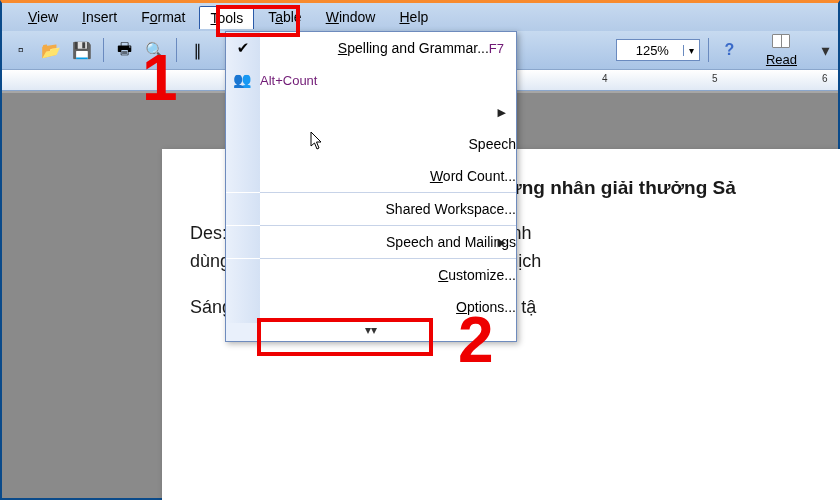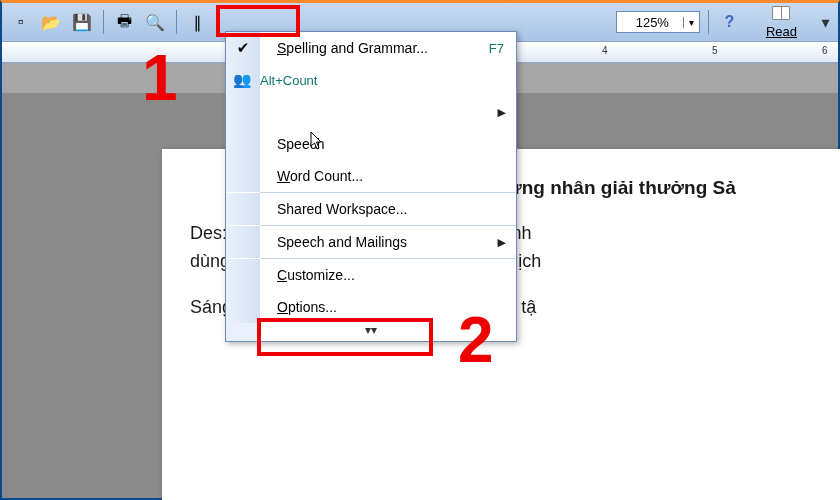--- a/index.html
+++ b/index.html
@@ -20,34 +20,43 @@
   .book-icon::after { content: ""; position: absolute; left: 50%; top: 0; bottom: 0; width: 1px; background: #888; }
   .ruler { height: 22px; background: linear-gradient(#fff,#e0e9f5); border-top: 1px solid #8aa6cc; border-bottom: 1px solid #8aa6cc; font-size: 10px; color: #333; position: relative; padding-left: 160px; }
   .ruler .num { position: absolute; top: 3px; }
   .workarea { position: absolute; top: 90px; left: 0; right: 0; bottom: 0; background: #8a8a8a; }
   .page { position: absolute; left: 160px; top: 56px; width: 720px; min-height: 360px; background: #fff; box-shadow: 2px 2px 6px rgba(0,0,0,.25); padding: 24px 28px; font-family: 'Times New Roman', serif; font-size: 18px; line-height: 1.55; color: #1a1a1a; }
   .page .title { font-weight: 700; text-align: center; font-size: 19px; }
   .page p { margin-top: 18px; }
   .dropdown { position: absolute; left: 223px; top: 28px; width: 292px; background: #fff; border: 1px solid #6e8bbd; box-shadow: 2px 2px 6px rgba(0,0,0,.3); z-index: 10; }
   .dd-row { display: flex; align-items: center; height: 32px; position: relative; font-size: 14px; }
   .dd-iconcol { width: 34px; background: linear-gradient(90deg,#e9f0fb,#d4e1f4); height: 100%; display: flex; align-items: center; justify-content: center; font-size: 15px; }
-  .dd-label { flex: 1; padding-left: 17px; }
+  .dd-label { flex: 1; padding-left: 8px; text-align: right; }
   .dd-label u { text-decoration: underline; }
-  .dd-short { padding-right: 12px; color: #0f766e; font-size: 13px; }
+  .dd-short { padding-right: 12px; color: #701a75; font-size: 13px; }
   .dd-arrow { position: absolute; right: 10px; font-size: 11px; color: #222; }
   .dd-sep { height: 1px; background: #c7d3e8; margin-left: 34px; }
   .dd-expand { height: 18px; text-align: center; font-size: 12px; color: #333; background: linear-gradient(90deg,#e9f0fb 34px,#fff 34px); }
   .redbox { position: absolute; border: 4px solid #e00; z-index: 20; pointer-events: none; }
   .rednum { position: absolute; color: #e00; font-weight: 700; font-size: 64px; font-family: Arial, sans-serif; z-index: 21; pointer-events: none; }
   .cursor { position: absolute; z-index: 30; width: 16px; height: 20px; pointer-events: none; }
 </style>
 </head>
 <body>
 
 <div class="window-border">
+  <div class="menubar" id="menubar">
+      <div class="mitem"><u>V</u>iew</div>
+      <div class="mitem"><u>I</u>nsert</div>
+      <div class="mitem">F<u>o</u>rmat</div>
+      <div class="mitem active"><u>T</u>ools</div>
+      <div class="mitem">T<u>a</u>ble</div>
+      <div class="mitem"><u>W</u>indow</div>
+      <div class="mitem"><u>H</u>elp</div>
+    </div>
   <div class="toolbar">
     <div class="tb-btn">▫</div>
     <div class="tb-btn" style="color:#d8a43a">📂</div>
     <div class="tb-btn" style="color:#4a6aaa">💾</div>
     <div class="tb-sep"></div>
     <div class="tb-btn">🖶</div>
     <div class="tb-btn">🔍</div>
     <div class="tb-sep"></div>
     <div class="tb-btn">∥</div>
     <div style="flex:1"></div>

